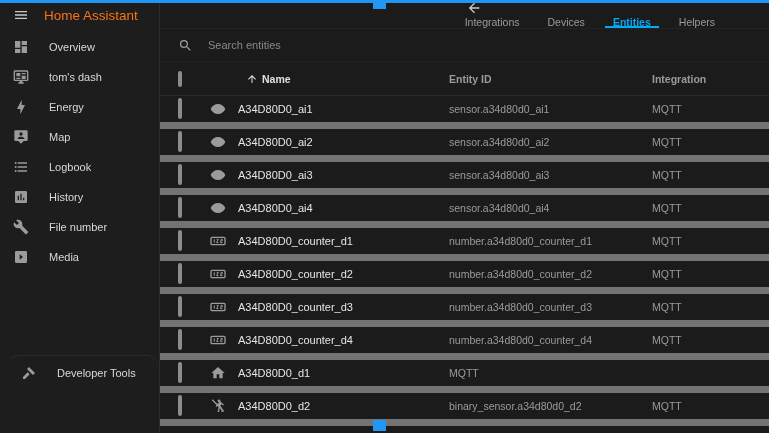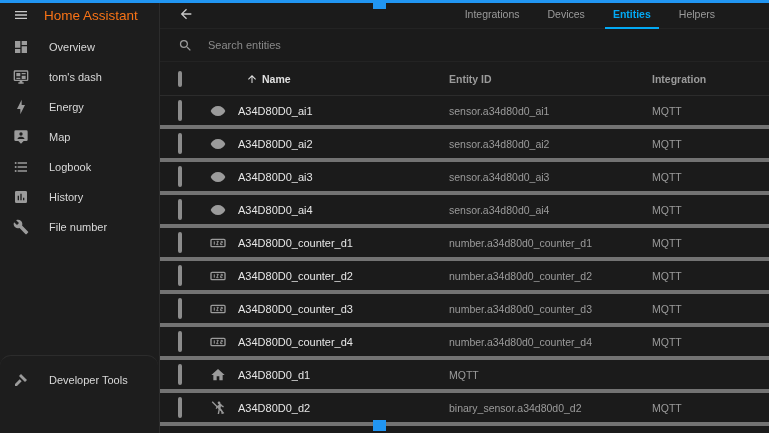--- a/index.html
+++ b/index.html
@@ -21,48 +21,48 @@
     position:absolute; left:0; top:0; width:160px; height:433px;
     background:#1d1d1d; border-right:1px solid #2c2c2c;
   }
   .sb-header { height:30px; display:flex; align-items:center; padding-left:13px; }
   .sb-menu-btn { width:16px; height:16px; color:#c9c9c9; cursor:pointer; }
   .sb-title { margin-left:15px; font-size:13.5px; color:#f97316; white-space:nowrap; }
   .nav { padding-top:2px; }
   .nav-item { height:30px; display:flex; align-items:center; padding-left:13px; cursor:pointer; }
   .nav-item .nico { width:16px; height:16px; color:#9b9b9b; flex:0 0 16px; }
   .nav-item .nlbl { margin-left:20px; font-size:11px; font-weight:500; color:#d9d9d9; white-space:nowrap; }
-  .sb-bottom { position:absolute; left:0; right:1px; top:355px; border-top:1px solid #2c2c2c; padding-top:9px;border-radius:11px; }
+  .sb-bottom { position:absolute; left:8px; right:1px; top:355px; border-top:1px solid #2c2c2c; padding-top:2px;border-radius:11px; }
   .nav-item.active { background:rgba(3,169,244,0.30); border-radius:4px; margin:0 5px; padding-left:8px; }
   .nav-item.active .nico { color:#03a9f4; }
   .nav-item.active .nlbl { color:#ffffff; }
 
   
   .main { position:absolute; left:160px; top:0; width:609px; height:433px; background:#1b1b1b; }
-  .topbar { height:29px; display:flex; align-items:center; padding-left:18px; border-bottom:1px solid #232323; }
+  .topbar { height:29px; display:flex; align-items:center; padding-left:18px; border-bottom:1px solid #232323;flex-direction:column; }
   .back-btn { width:16px; height:16px; color:#c9c9c9; cursor:pointer; }
   .tabs { margin-left:auto; margin-right:40px; display:flex; height:29px; }
   .tab { padding:0 14px; display:flex; align-items:center; font-size:10.5px; color:#9b9b9b; position:relative; cursor:pointer; white-space:nowrap; }
   .tab.active { color:#03a9f4;font-weight:bold; }
   .tab.active::after { content:""; position:absolute; left:6px; right:6px; bottom:0; height:2px; background:#03a9f4; }
 
   .search-row { height:33px; display:flex; align-items:center; padding-left:18px; border-bottom:1px solid #232323; }
   .search-ico { width:15px; height:15px; color:#9b9b9b; }
   .search-input {
     margin-left:13px; width:320px; background:transparent; border:none; outline:none;
     color:#e1e1e1; font-size:11px; font-family:"Liberation Sans", sans-serif;
   }
   .search-input::placeholder { color:#8a8a8a; }
 
   .grid-cols { display:grid; grid-template-columns:30px 30px 211px 203px 1fr; align-items:center; padding-left:18px; }
   .thead { height:34px; border-bottom:1px solid #2c2c2c; font-size:10.5px; font-weight:700; color:#9b9b9b; }
   .thead .hname { display:flex; align-items:center; gap:4px; color:#e1e1e1; padding-left:8px; }
   .sort-ico { width:12px; height:12px; color:#e1e1e1; }
   .checkbox { width:13px; height:13px; border:2px solid #8c8c8c; border-radius:2px; cursor:pointer; }
-  .row { height:33px; border-bottom:4px solid #737373; cursor:pointer; }
+  .row { height:33px; border-bottom:7px solid #737373; cursor:pointer; }
   .row .rico { width:16px; height:16px; color:#9b9b9b; margin-left:2px; }
   .cell-name { font-size:11px; color:#e6e6e6; white-space:nowrap; overflow:hidden; }
   .cell-eid { font-size:10.5px; color:#9b9b9b; white-space:nowrap; overflow:hidden; }
   .cell-int { font-size:10.5px; color:#9b9b9b; white-space:nowrap; }
 </style>
 </head>
 <body>
 
 <svg width="0" height="0" style="position:absolute" aria-hidden="true">
   <defs>
@@ -184,20 +184,28 @@
         </span>
       <span class="nlbl">History</span>
     </div>
     <div class="nav-item">
       <span class="nico">
           <svg class="ic" viewBox="0 0 24 24">
             <use href="#i-wrench"></use>
           </svg>
         </span>
       <span class="nlbl">File number</span>
+    </div>
+    <div class="nav-item">
+      <span class="nico">
+          <svg class="ic" viewBox="0 0 24 24">
+            <use href="#i-play-box"></use>
+          </svg>
+        </span>
+      <span class="nlbl">Media</span>
     </div>
   </div>
   <div class="sb-bottom">
     <div class="nav-item">
       <span class="nico">
           <svg class="ic" viewBox="0 0 24 24">
             <use href="#i-hammer"></use>
           </svg>
         </span>
       <span class="nlbl">Developer Tools</span>

